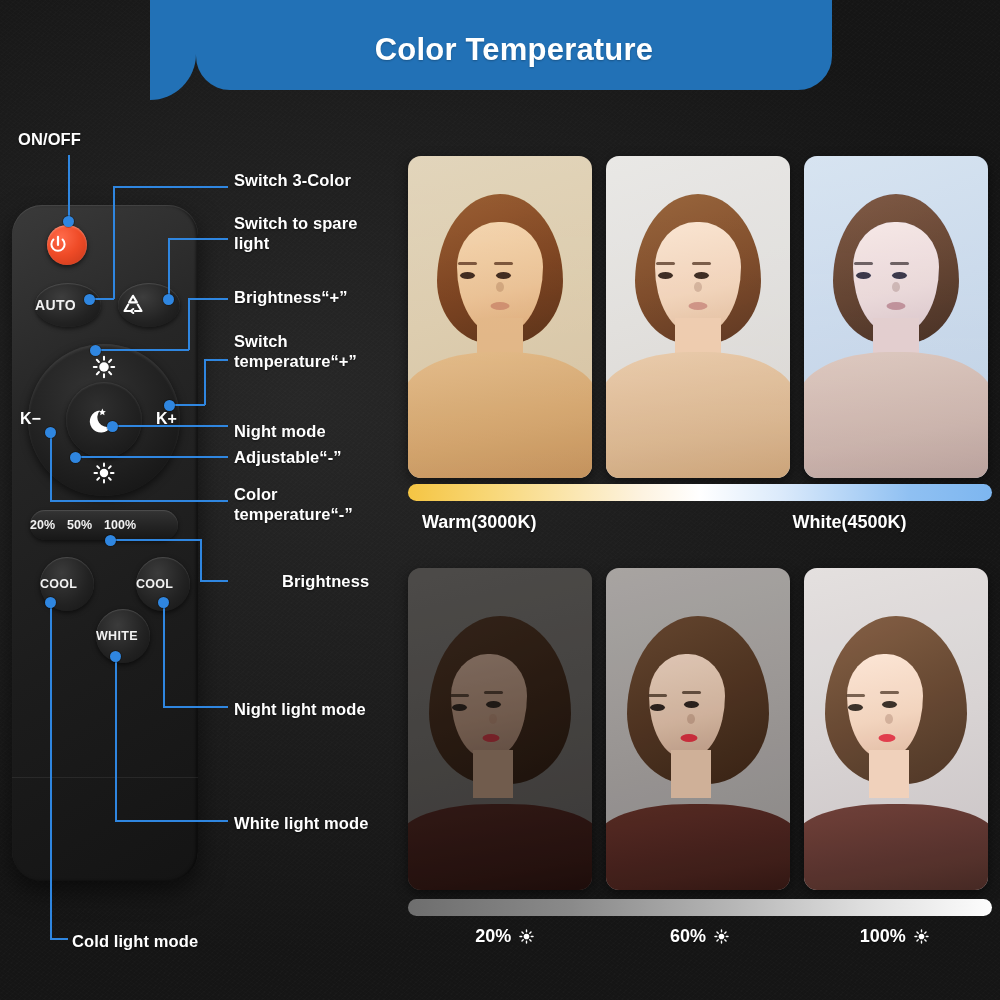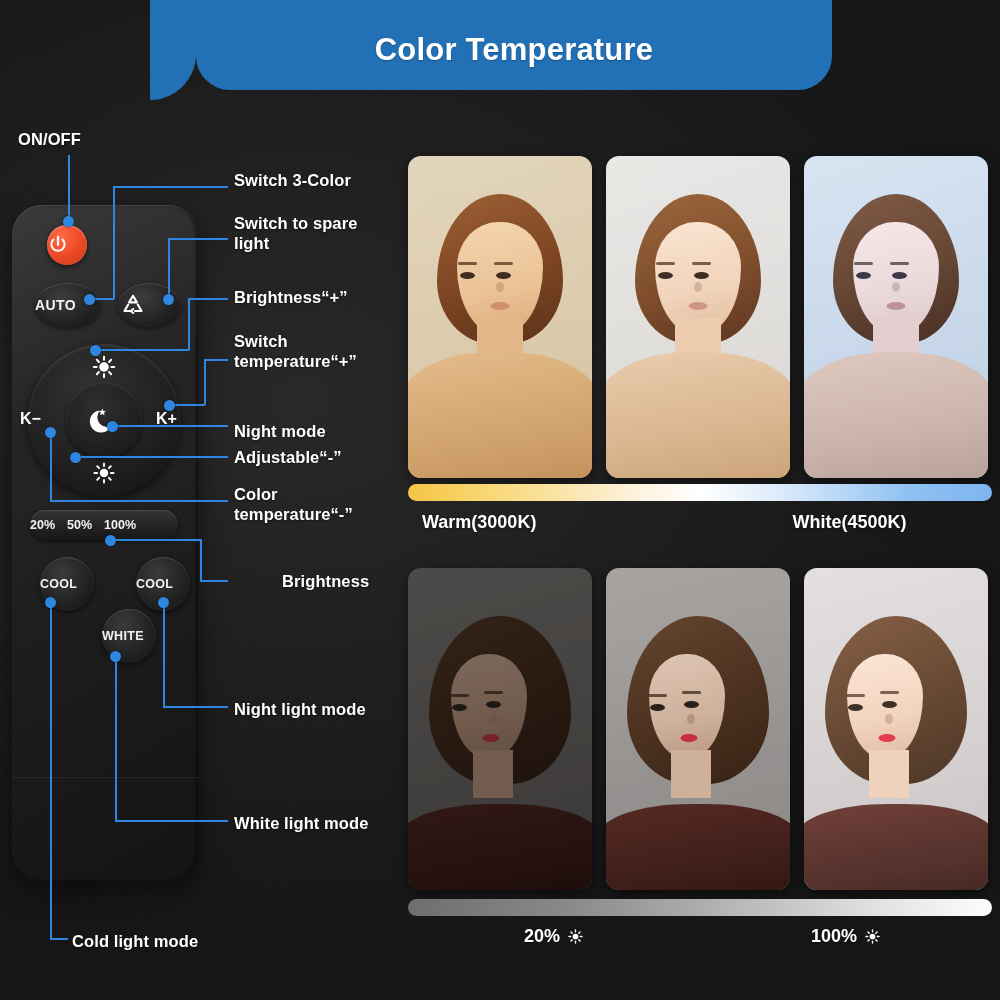--- a/index.html
+++ b/index.html
@@ -115,21 +115,21 @@
   .btn-pct span{color:#f2f2f2;}
 
   .btn-mode{
     width:54px;height:54px;border-radius:50%;
     background:radial-gradient(ellipse at 40% 30%,#3b3b3b 0%,#222 58%,#151515 100%);
     box-shadow:inset 0 1px 1px rgba(255,255,255,.14), 0 2px 5px rgba(0,0,0,.6);
     font-size:12.5px;letter-spacing:.3px;
   }
   .btn-cool{left:28px;top:352px;}
   .btn-warm{left:124px;top:352px;}
-  .btn-white{left:90px;top:404px;}
+  .btn-white{left:84px;top:404px;}
 
   
   .lead{position:absolute;background:#2f86e0;z-index:8;}
   .lead.h{height:2px;}
   .lead.v{width:2px;}
   .dot{position:absolute;width:11px;height:11px;border-radius:50%;
     background:#2f86e0;z-index:9;box-shadow:0 0 0 1px rgba(0,0,0,.25);}
 
   .clabel{position:absolute;color:#ffffff;font-weight:bold;font-size:16.5px;
     line-height:1.2;z-index:9;text-shadow:0 1px 2px rgba(0,0,0,.5);letter-spacing:.1px;}
@@ -445,20 +445,30 @@
     <span>20%</span>
     <svg class="sun" viewBox="0 0 24 24">
       <circle cx="12" cy="12" r="4" fill="#fff"></circle>
       <g stroke="#fff" stroke-width="2" stroke-linecap="round">
         <path d="M12 2.8v2.5M12 18.7v2.5M2.8 12h2.5M18.7 12h2.5"></path>
         <path d="M5.6 5.6l1.8 1.8M16.6 16.6l1.8 1.8M18.4 5.6l-1.8 1.8M7.4 16.6l-1.8 1.8"></path>
       </g>
     </svg>
   </div>
   <div class="bl">
+    <span>60%</span>
+    <svg class="sun" viewBox="0 0 24 24">
+      <circle cx="12" cy="12" r="4" fill="#fff"></circle>
+      <g stroke="#fff" stroke-width="2" stroke-linecap="round">
+        <path d="M12 2.8v2.5M12 18.7v2.5M2.8 12h2.5M18.7 12h2.5"></path>
+        <path d="M5.6 5.6l1.8 1.8M16.6 16.6l1.8 1.8M18.4 5.6l-1.8 1.8M7.4 16.6l-1.8 1.8"></path>
+      </g>
+    </svg>
+  </div>
+  <div class="bl">
     <span>100%</span>
     <svg class="sun" viewBox="0 0 24 24">
       <circle cx="12" cy="12" r="4" fill="#fff"></circle>
       <g stroke="#fff" stroke-width="2" stroke-linecap="round">
         <path d="M12 2.8v2.5M12 18.7v2.5M2.8 12h2.5M18.7 12h2.5"></path>
         <path d="M5.6 5.6l1.8 1.8M16.6 16.6l1.8 1.8M18.4 5.6l-1.8 1.8M7.4 16.6l-1.8 1.8"></path>
       </g>
     </svg>
   </div>
 </div>

